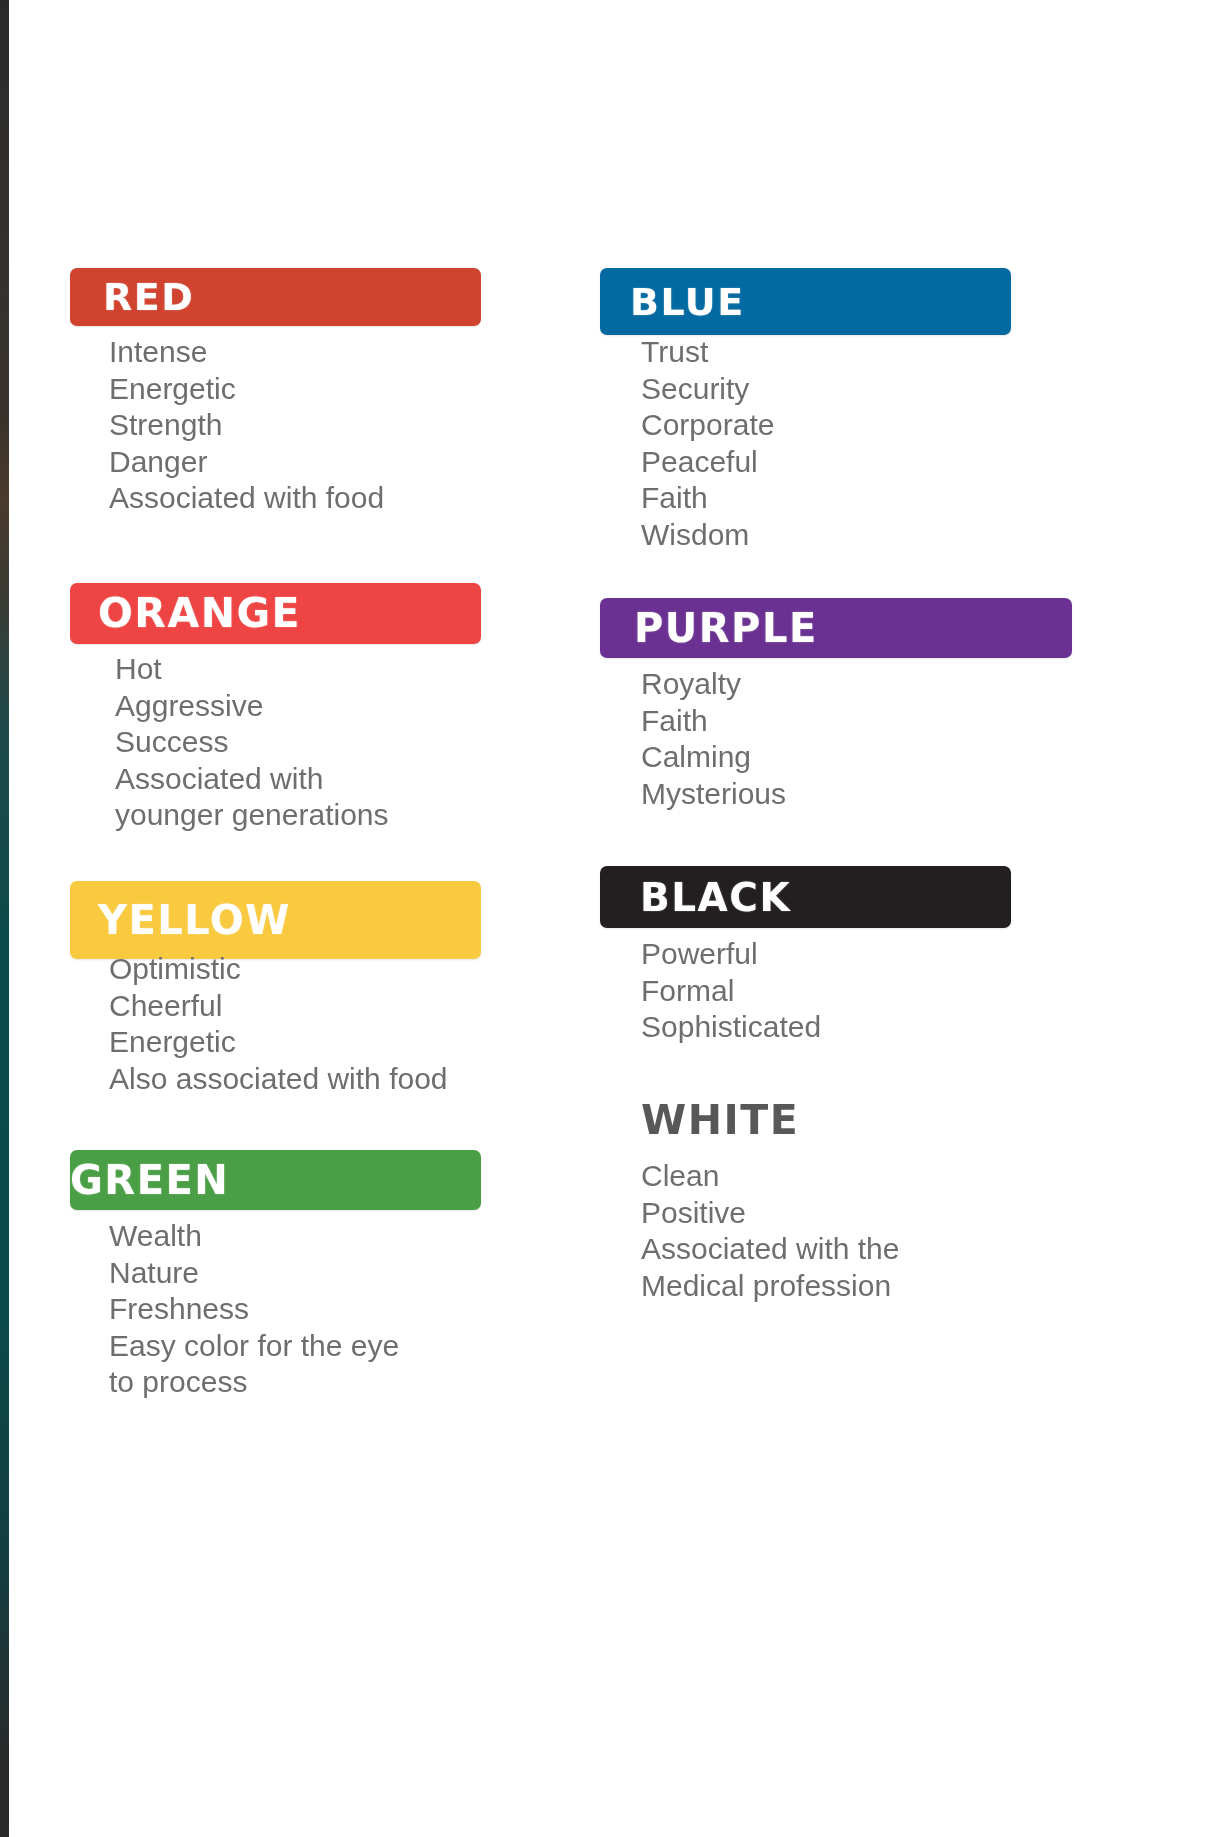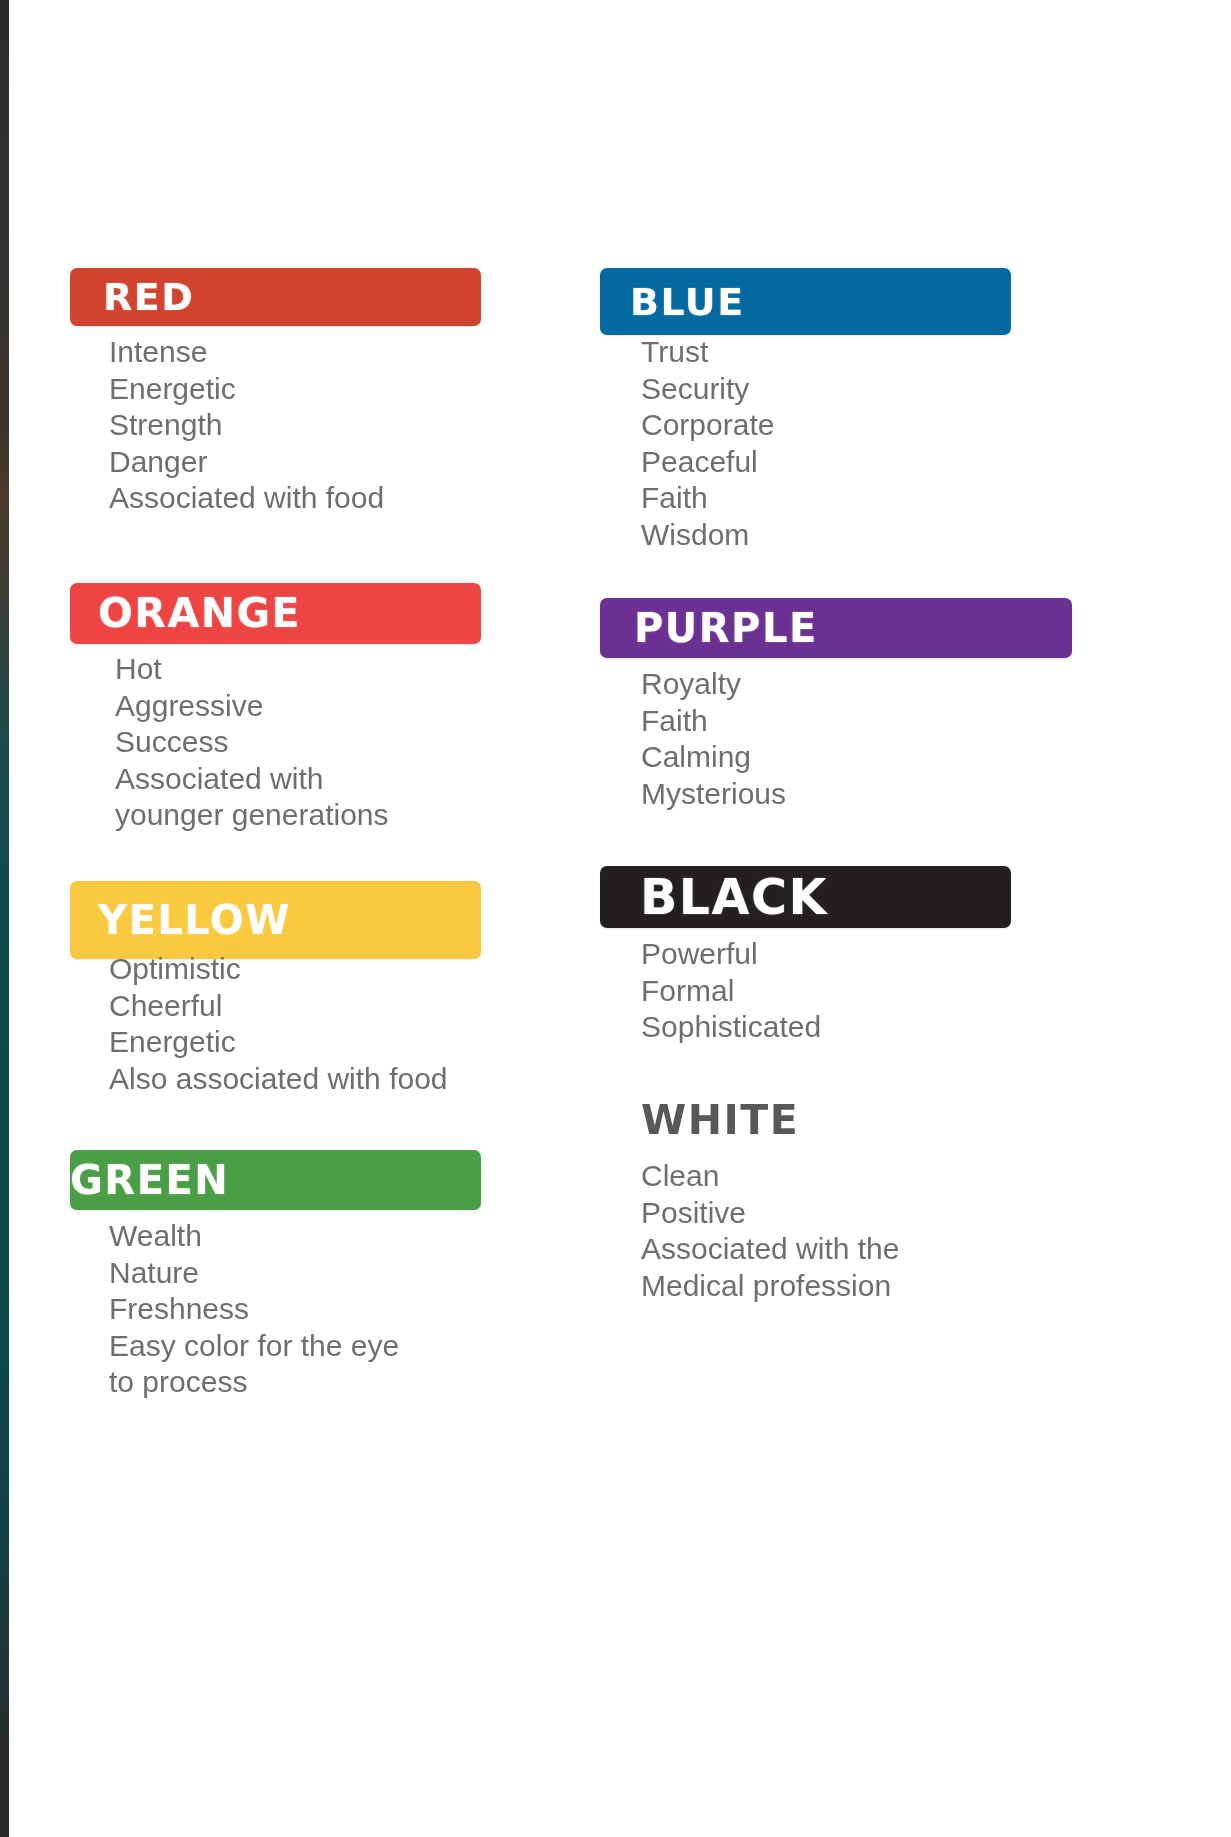--- a/index.html
+++ b/index.html
@@ -115,21 +115,21 @@
   #card-blue   .banner { width: 411px; height: 67px; background: #0369a1; padding-left: 30px; }
   #card-purple .banner { width: 472px; height: 60px; background: #6a3192; padding-left: 34px; }
   #card-black  .banner { width: 411px; height: 62px; background: #231f20; padding-left: 40px; }
 
   #card-red    .banner-label { font-size: 38px; }
   #card-orange .banner-label { font-size: 41px; }
   #card-yellow .banner-label { font-size: 40px; }
   #card-green  .banner-label { font-size: 40px; }
   #card-blue   .banner-label { font-size: 38px; }
   #card-purple .banner-label { font-size: 40px; }
-  #card-black  .banner-label { font-size: 49px; }
+  #card-black  .banner-label { font-size: 39px; }
   #card-white  .plain-heading { font-size: 41px; }
 
   
   .traits-wrap { position: absolute; }
   #card-red    .traits-wrap { left: 39px; top: 66px; }
   #card-orange .traits-wrap { left: 39px; top: 68px; margin-left: 6px; }
   #card-yellow .traits-wrap { left: 39px; top: 70px; }
   #card-green  .traits-wrap { left: 39px; top: 68px; }
   #card-blue   .traits-wrap { left: 41px; top: 66px; }
   #card-purple .traits-wrap { left: 41px; top: 68px; }

